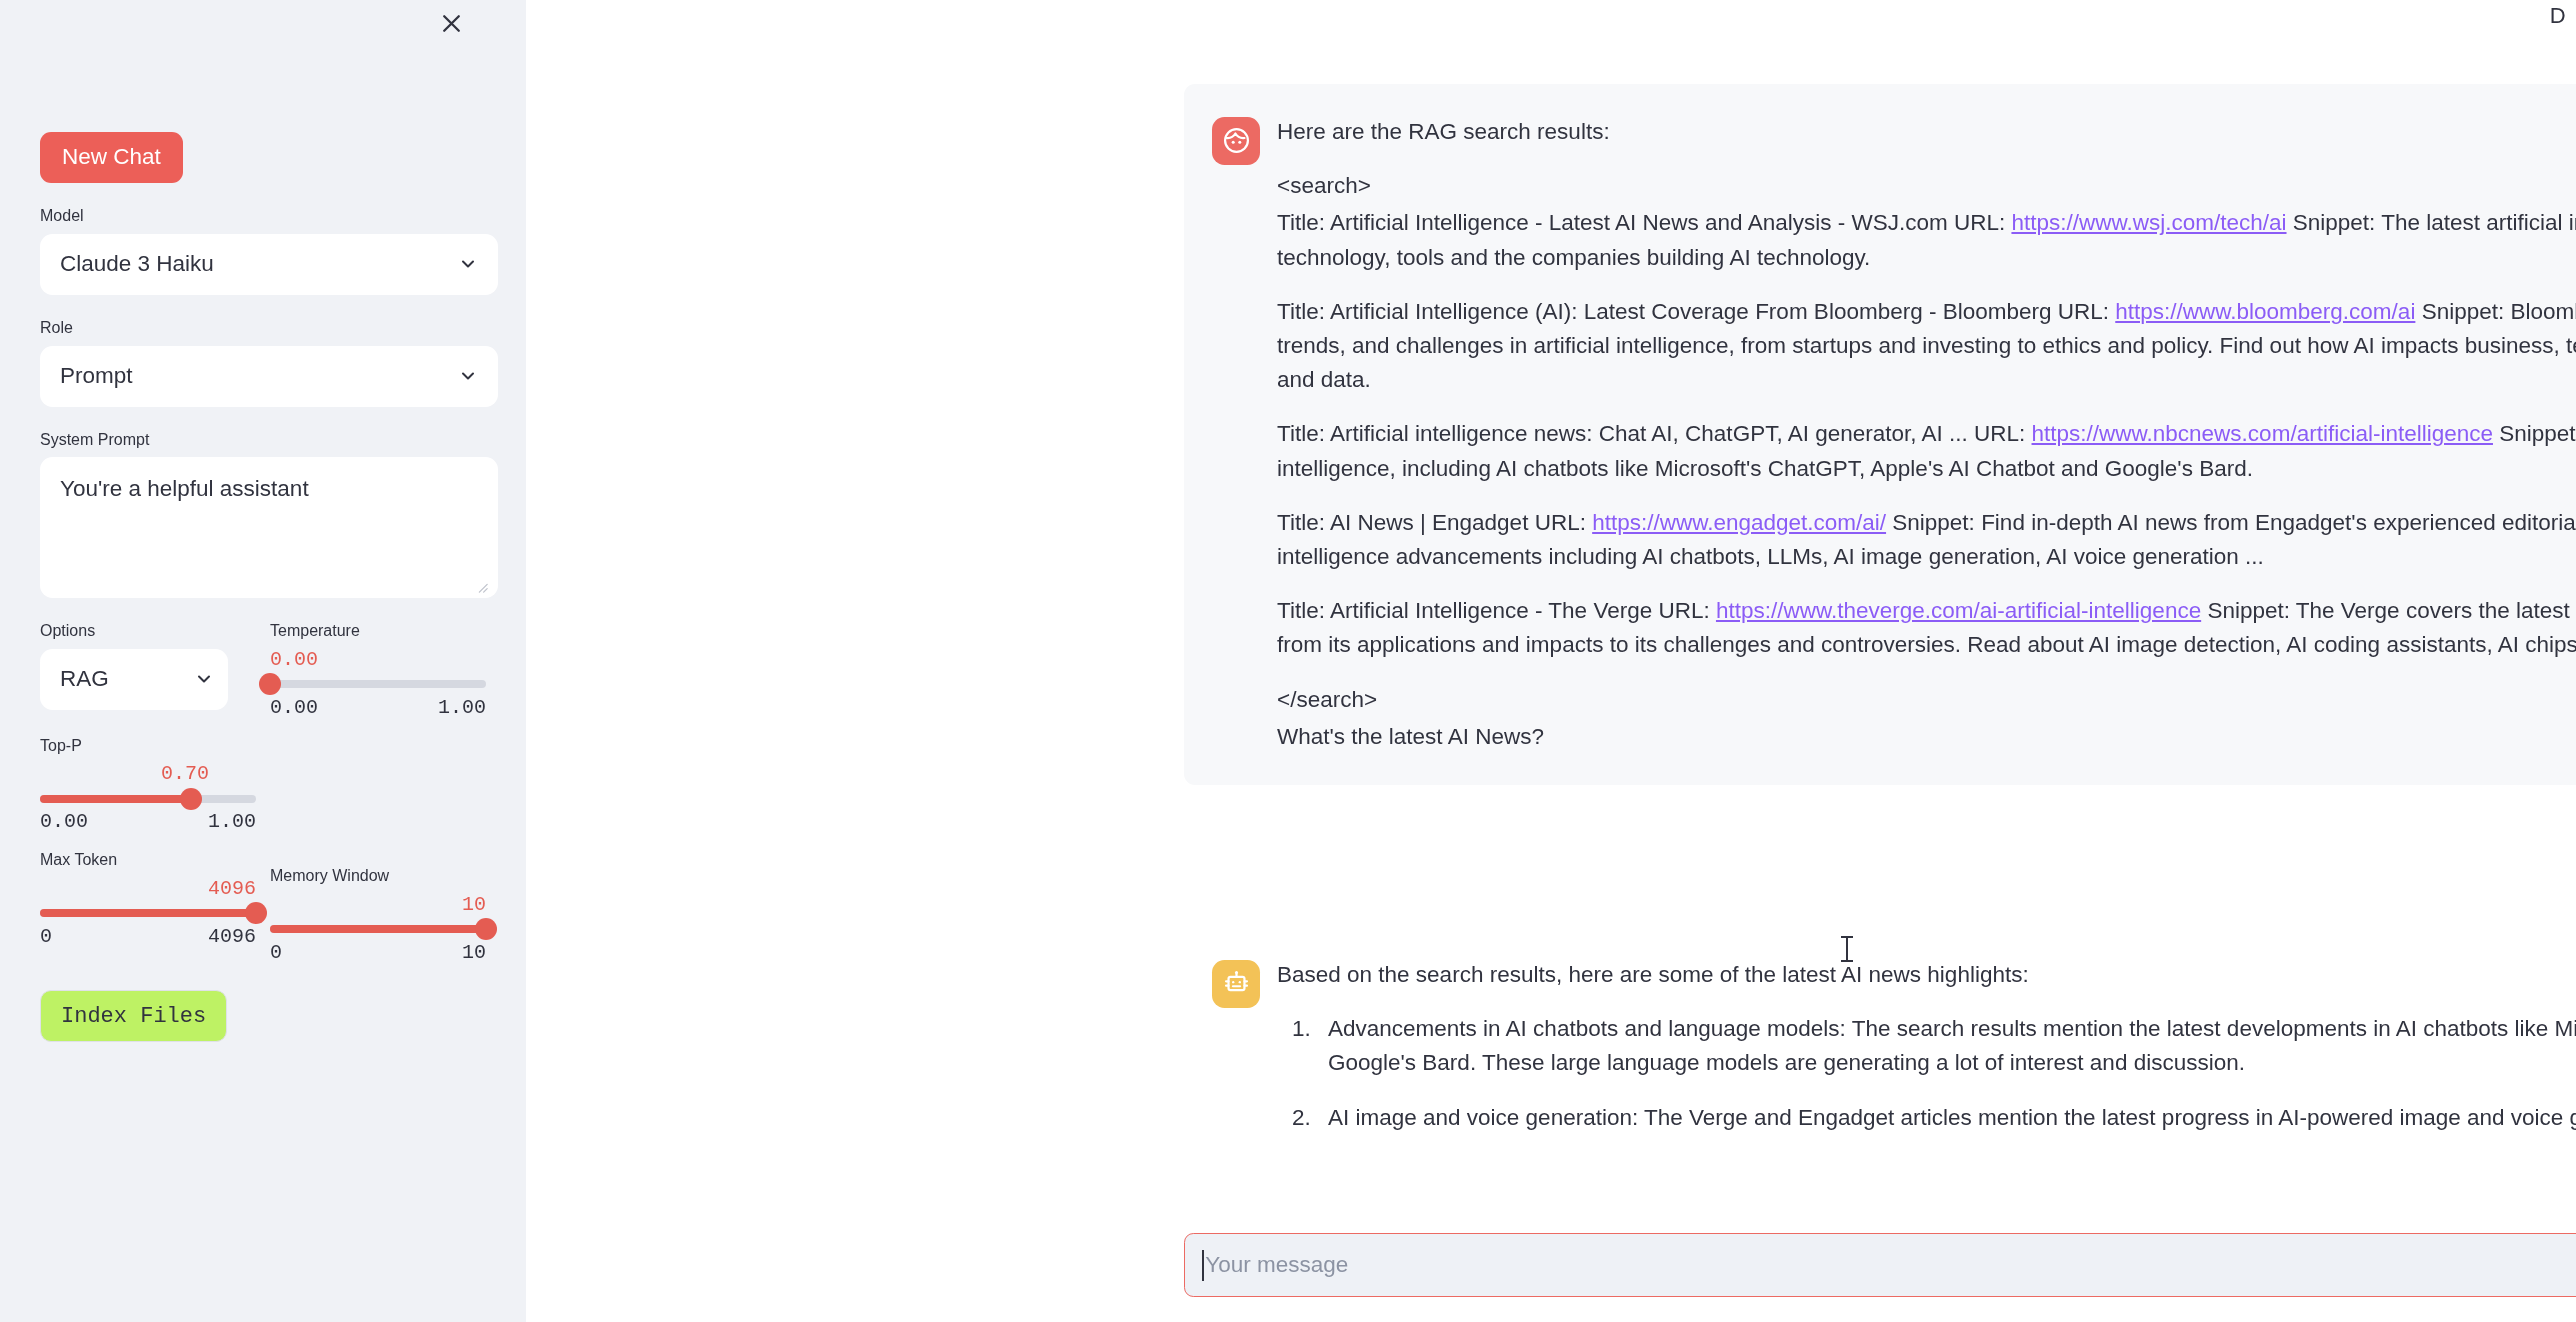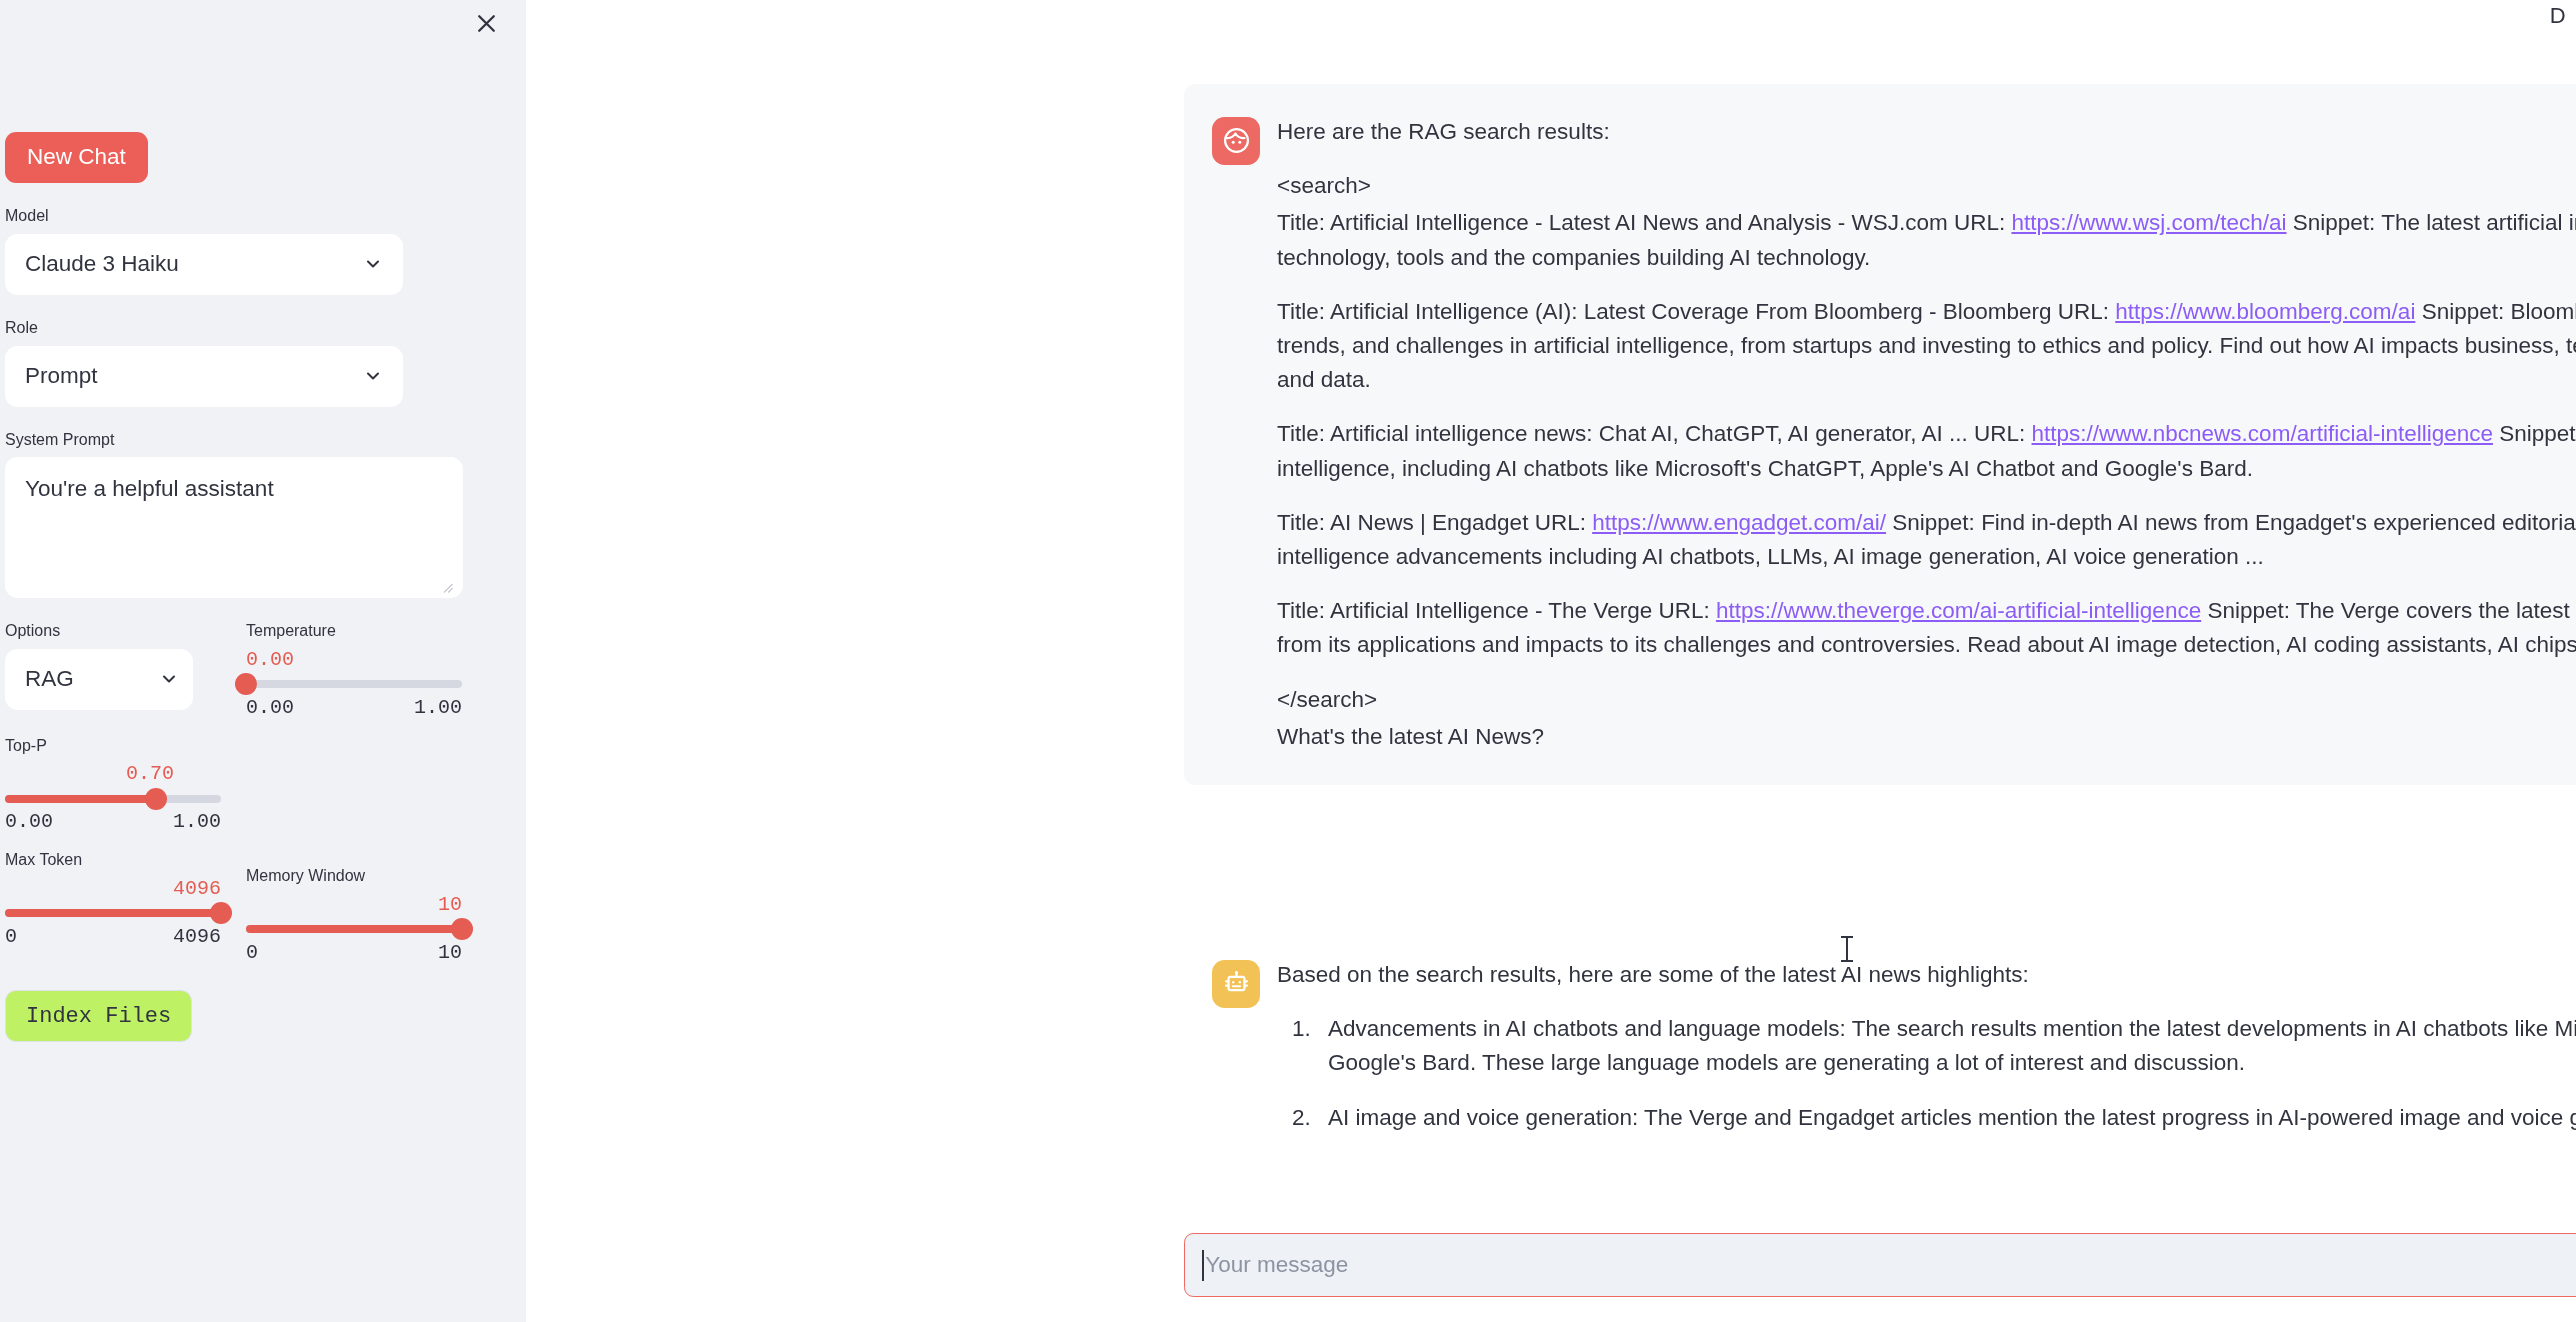--- a/index.html
+++ b/index.html
@@ -9,21 +9,21 @@
     font-family: "Liberation Sans", sans-serif;
     overflow: hidden;
   }
   #app { display: flex; width: 2576px; height: 1323px; position: relative; }
 
   
   #sidebar {
     width: 526px; height: 1323px;
     background: #f0f2f6;
     position: relative;
-    padding: 0 5px;
+    padding: 0 40px;
     flex: 0 0 526px;
   }
   .close-row { height: 47px; display: flex; align-items: center; justify-content: flex-end; padding-right: 19.4px; }
   .close-icon { width: 31px; height: 31px; display:flex; align-items:center; justify-content:center; cursor:pointer; }
   .close-icon svg { width: 25px; height: 25px; }
 
   .new-chat-btn {
     margin-top: 85px;
     margin-left: 0px;
     background: #ec5f58;
@@ -39,21 +39,21 @@
   }
 
   .field-label {
     font-size: 16px;
     color: #31333f;
     margin-top: 23px;
     margin-bottom: 8.5px;
     line-height: 1.2;
   }
   .select-box {
-    width: 398px;
+    width: 458px;
     height: 61px;
     background: #ffffff;
     border-radius: 12.4px;
     display: flex;
     align-items: center;
     justify-content: space-between;
     padding: 0 20px 0 20px;
     font-size: 22.5px;
     color: #31333f;
     cursor: pointer;

